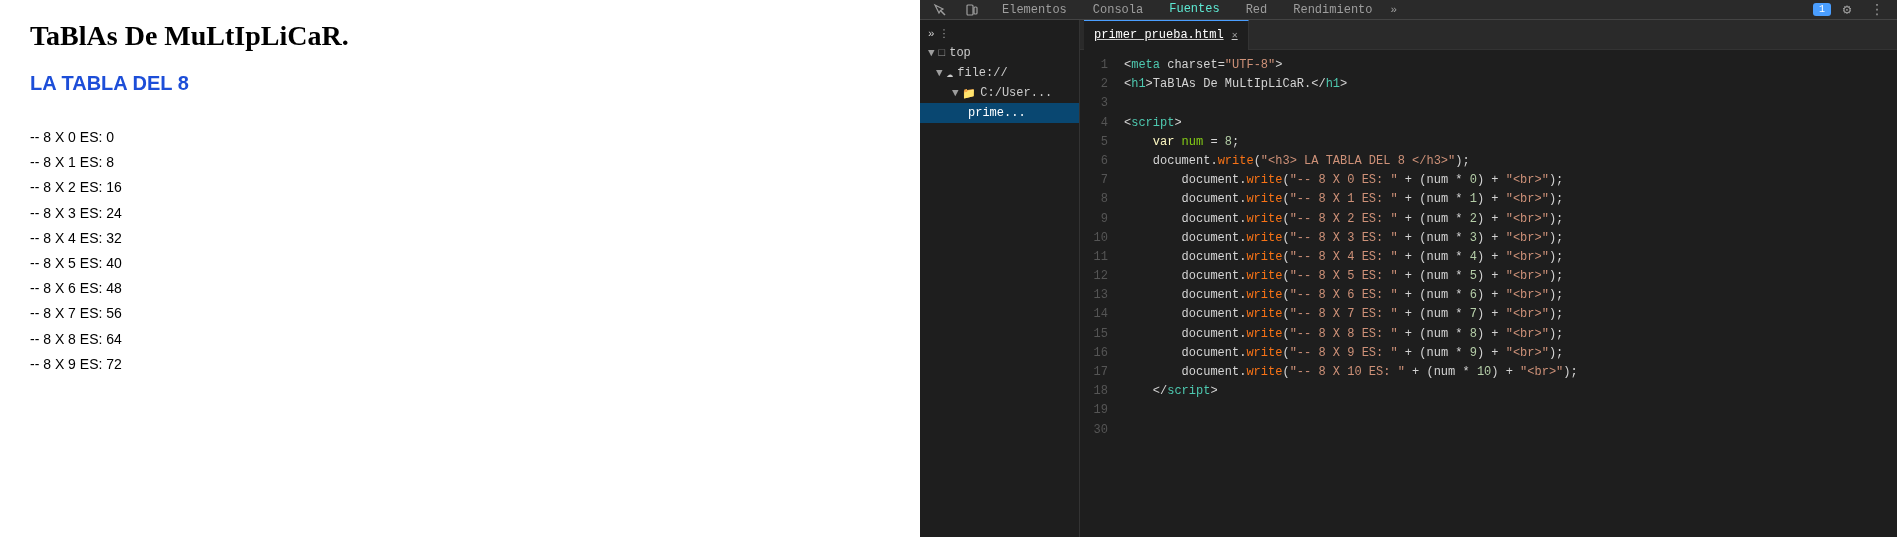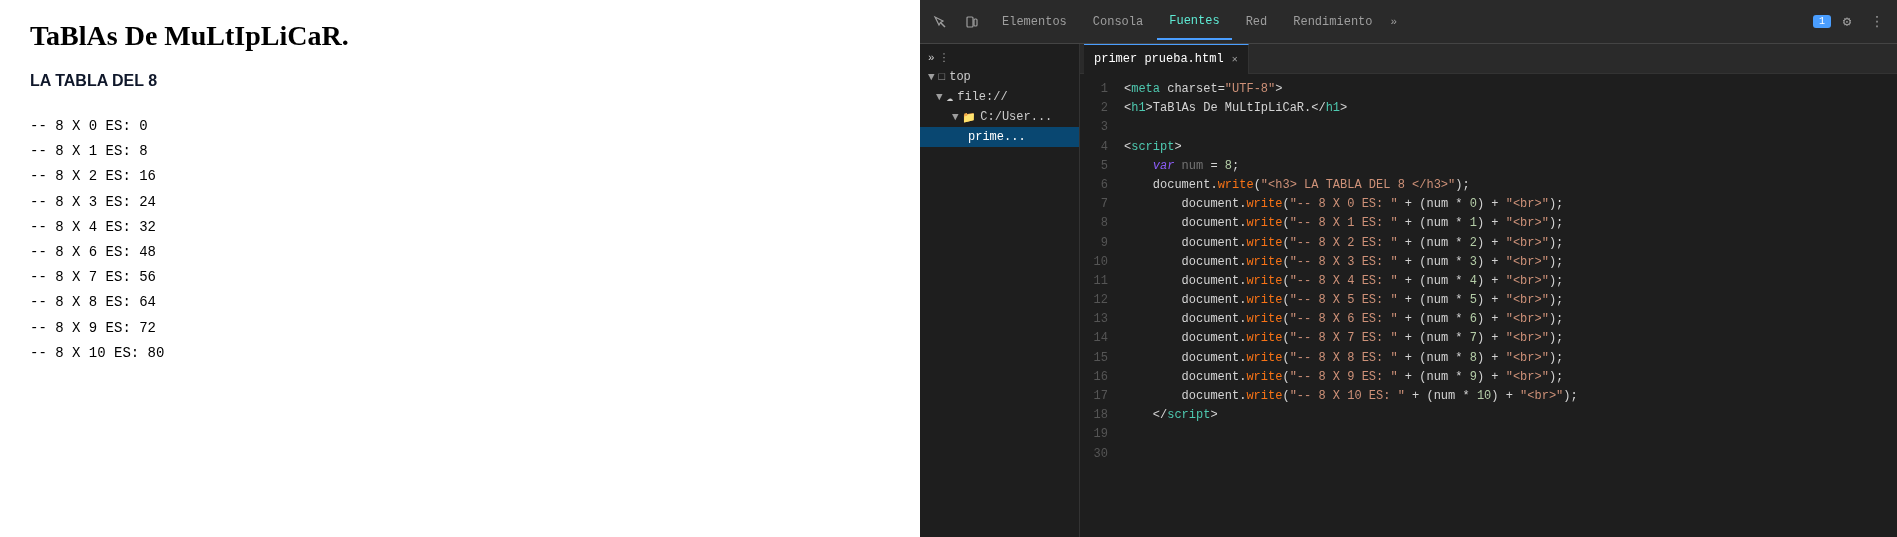--- a/index.html
+++ b/index.html
@@ -14,51 +14,51 @@
       overflow-y: auto;
     }
     #left-panel h1 {
       font-size: 28px;
       font-weight: bold;
       color: #000;
       margin-bottom: 20px;
       font-family: Georgia, serif;
     }
     #left-panel h3 {
-      font-size: 16px;
+      font-size: 20px;
       font-weight: bold;
-      color: #0f172a;
-      margin-bottom: 24px;
+      color: #1d4ed8;
+      margin-bottom: 30px;
     }
     #left-panel p {
       font-size: 14px;
       color: #000;
       line-height: 1.8;
-      font-family: Liberation Mono, monospace;
+      font-family: Liberation Sans, sans-serif;
     }
 
     
     #devtools {
       flex: 1;
       background: #1e1e1e;
       display: flex;
       flex-direction: column;
       color: #ccc;
       font-family: 'Consolas', 'Courier New', monospace;
       font-size: 12px;
       min-width: 977px;
     }
 
     
     #devtools-topbar {
       display: flex;
       align-items: center;
       background: #2a2a2a;
       border-bottom: 1px solid #444;
-      height: 44px;
+      height: 20px;
       padding: 0 6px;
       gap: 4px;
     }
     .dt-icon-btn {
       width: 28px;
       height: 28px;
       display: flex;
       align-items: center;
       justify-content: center;
       cursor: pointer;
@@ -148,20 +148,21 @@
       flex-direction: column;
       overflow: hidden;
     }
     #code-tabs {
       display: flex;
       align-items: center;
       background: #2a2a2a;
       border-bottom: 1px solid #333;
       height: 30px;
       padding: 0 4px;
+      text-decoration: underline;
     }
     .code-tab {
       display: flex;
       align-items: center;
       gap: 4px;
       padding: 3px 10px;
       font-size: 12px;
       color: #ccc;
       background: #1e1e1e;
       border-right: 1px solid #333;
@@ -195,45 +196,45 @@
     #code-lines {
       flex: 1;
       padding: 6px 0 6px 8px;
       line-height: 1.6;
       font-size: 12px;
       white-space: pre;
       overflow-x: auto;
     }
     .line { height: 19.2px; display: flex; align-items: center; }
     
-    .kw { color: #8b5cf6; font-style: italic; } 
+    .kw { color: #fef9c3; } 
     .fn { color: #f97316; } 
     .str { color: #ce9178; } 
     .num { color: #b5cea8; } 
     .tag { color: #4ec9b0; } 
     .plain { color: #d4d4d4; }
-    .prop { color: #737373; }
+    .prop { color: #84cc16; }
   </style>
 </head>
 <body>
 
 <div id="left-panel">
   <h1>TaBlAs De MuLtIpLiCaR.</h1>
   <h3>LA TABLA DEL 8</h3>
   <div id="table-lines">
       <p>-- 8 X 0 ES: 0</p>
       <p>-- 8 X 1 ES: 8</p>
       <p>-- 8 X 2 ES: 16</p>
       <p>-- 8 X 3 ES: 24</p>
       <p>-- 8 X 4 ES: 32</p>
+      <p>-- 8 X 5 ES: 40</p>
       <p>-- 8 X 6 ES: 48</p>
       <p>-- 8 X 7 ES: 56</p>
       <p>-- 8 X 8 ES: 64</p>
       <p>-- 8 X 9 ES: 72</p>
-      <p>-- 8 X 10 ES: 80</p>
     </div>
 </div>
 
 <div id="devtools">
 
   <div id="devtools-topbar">
     <div class="dt-icon-btn" title="Inspect">
       <svg width="14" height="14" viewBox="0 0 14 14" fill="none">
         <path d="M2 2 L6 10 L7.5 7.5 L10 6 Z" stroke="#9e9e9e" stroke-width="1.2" fill="none"></path>
         <line x1="7.5" y1="7.5" x2="12" y2="12" stroke="#9e9e9e" stroke-width="1.5"></line>

